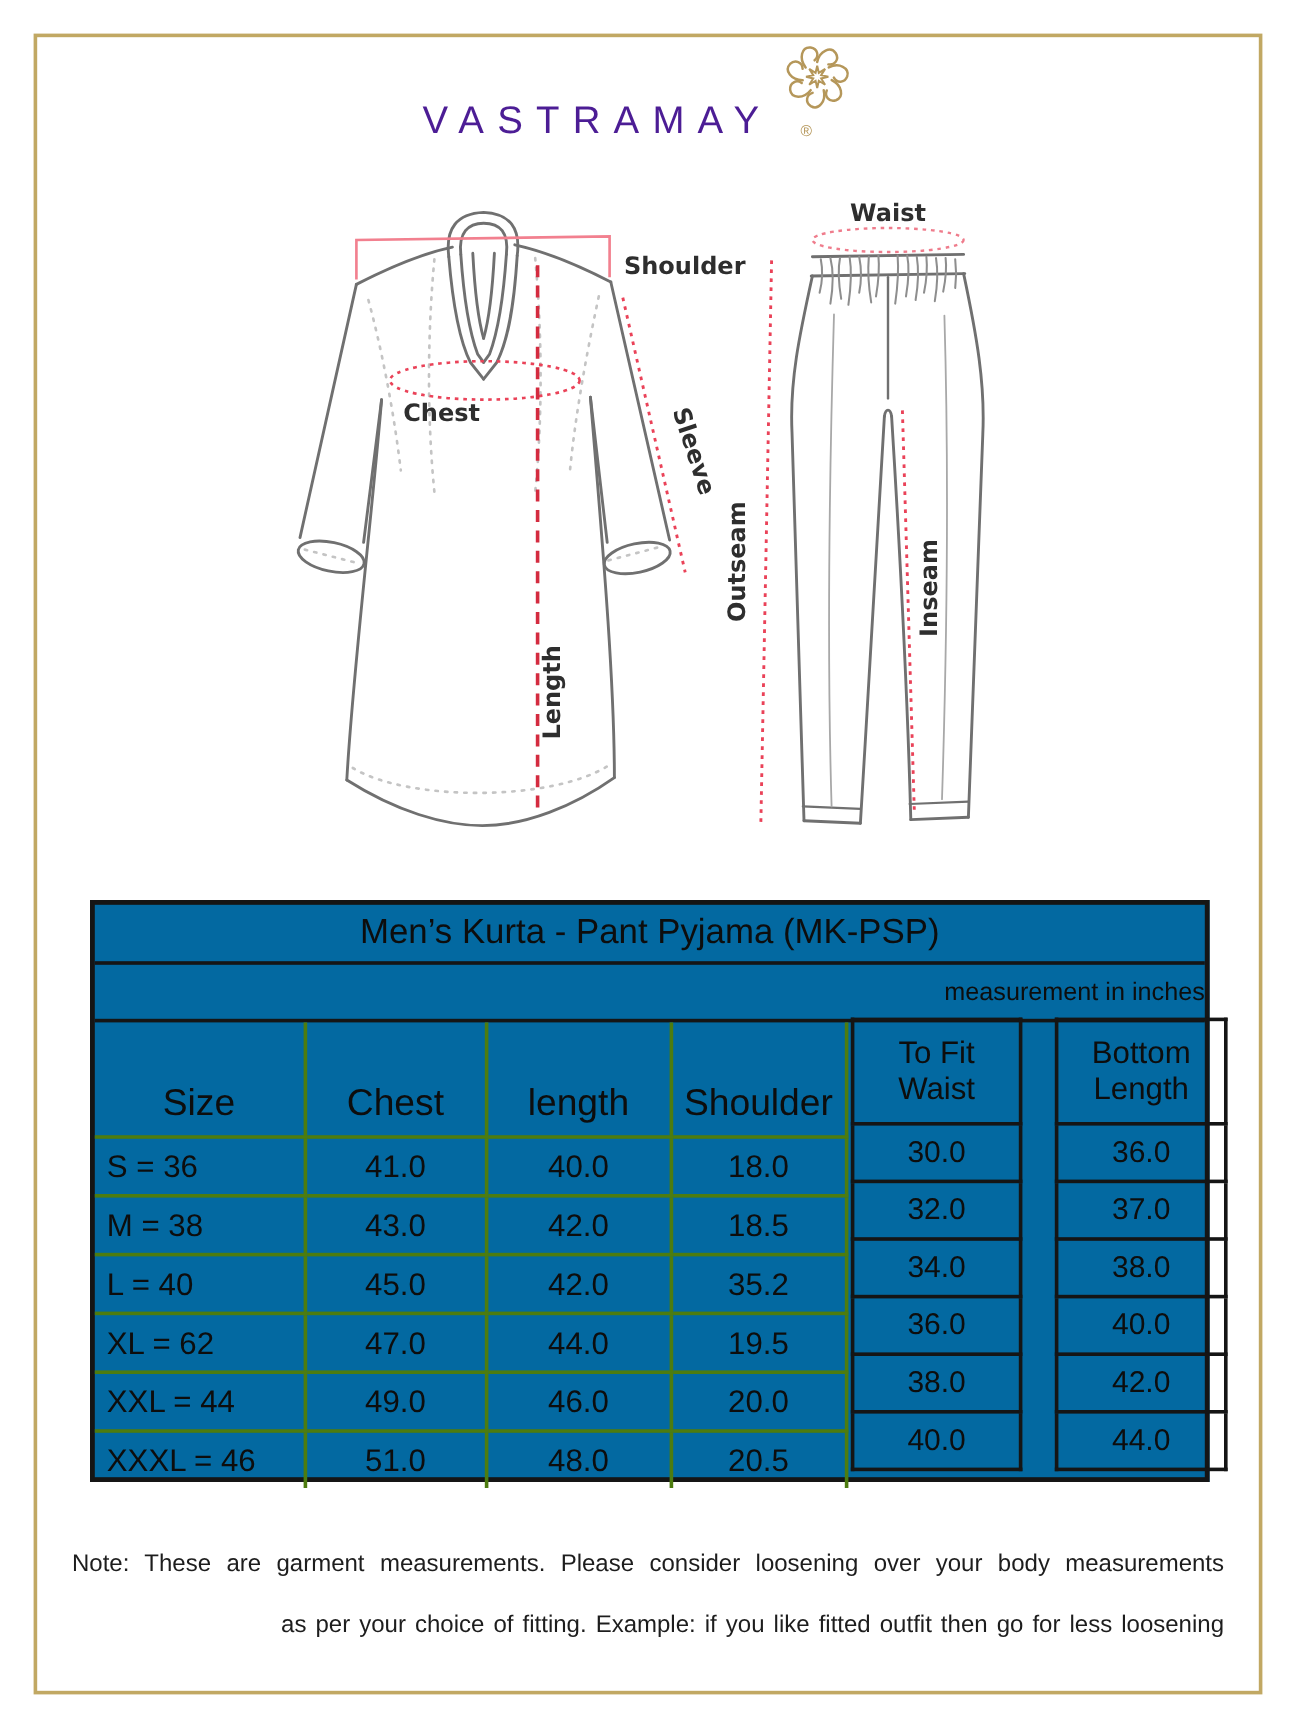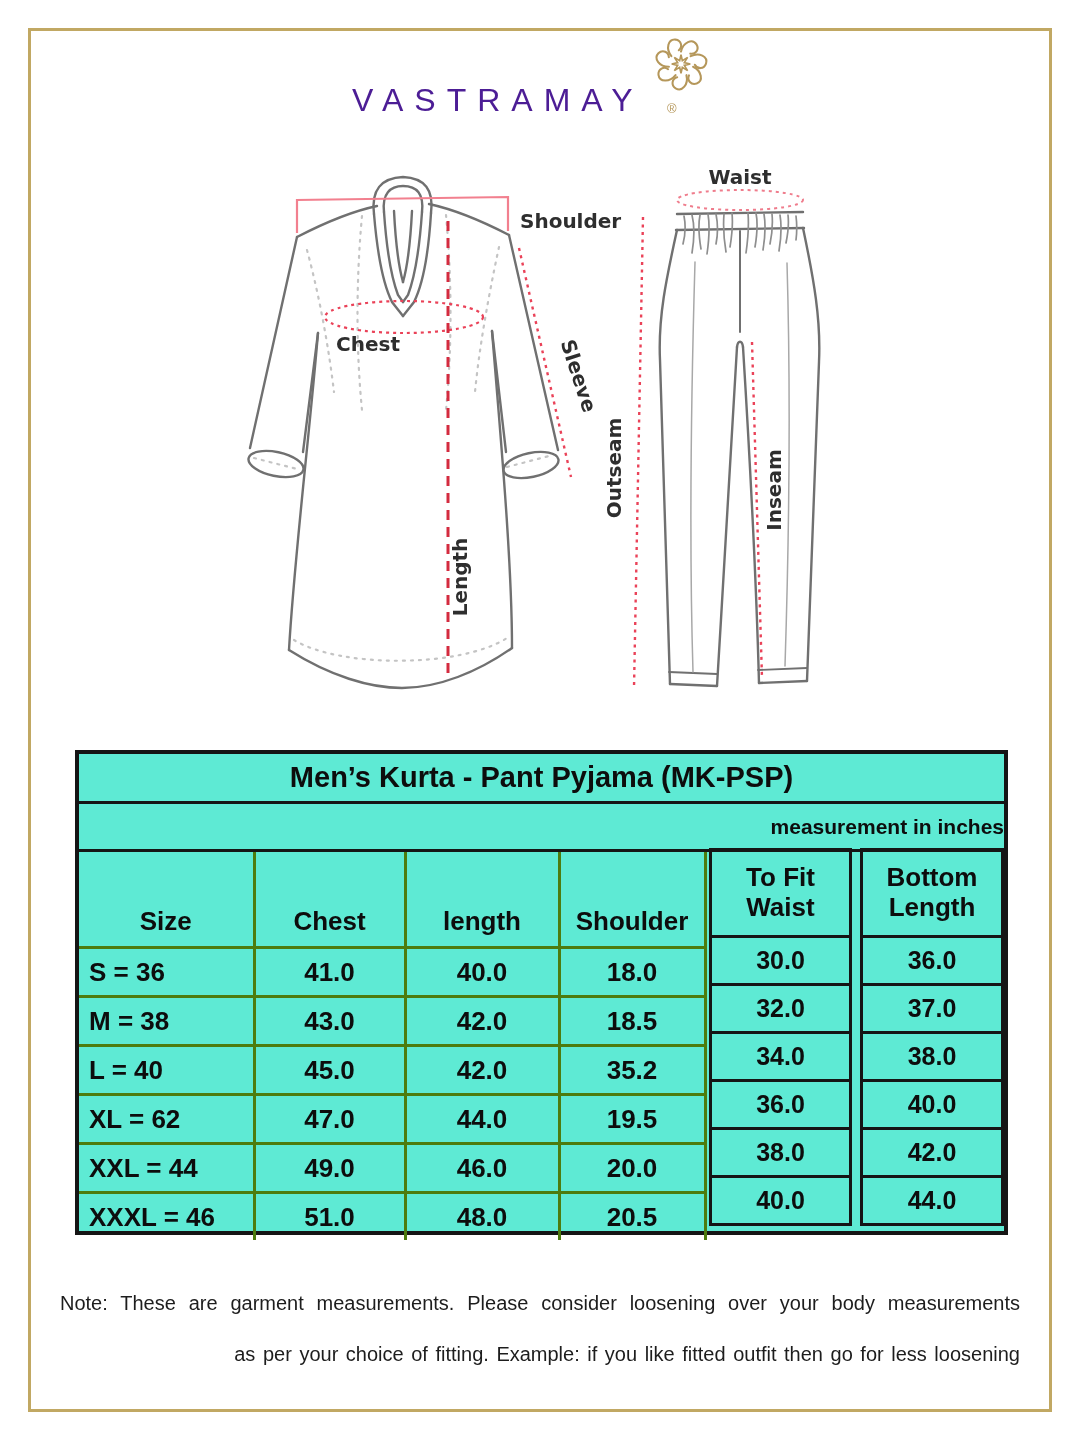--- a/index.html
+++ b/index.html
@@ -20,40 +20,40 @@
   .brand-emblem{position:absolute;left:650px;top:33px;}
   .brand-reg{
     position:absolute;left:667px;top:101px;
     font-size:13px;color:#b5975a;
   }
   
   .diagram-svg{position:absolute;left:0;top:150px;pointer-events:none;}
   
   .chart{
     position:absolute;left:75px;top:750px;width:933px;box-sizing:border-box;
-    border:4px solid #151515;background:#5eead4;font-weight:bold;color:#0d0d0d;
+    border:4px solid #151515;background:#0369a1;font-weight:normal;color:#0d0d0d;
   }
   .chart-title{height:47px;line-height:47px;text-align:center;font-size:29px;border-bottom:3px solid #151515;}
   .chart-sub{height:45px;line-height:45px;text-align:right;font-size:21px;border-bottom:3px solid #151515;}
   .chart-body{position:relative;height:379px;}
   table{border-collapse:collapse;}
   td{padding:0;}
   .main{position:absolute;left:0;top:0;table-layout:fixed;}
   .main td{border:3px solid #4d7c0f;text-align:center;font-size:26px;}
-  .main tr.hdr td{height:85px;vertical-align:bottom;padding-bottom:9px;font-size:26px;border-top:none;}
+  .main tr.hdr td{height:85px;vertical-align:bottom;padding-bottom:9px;font-size:31px;border-top:none;}
   .main tr.data td{height:46px;}
   .main td:first-child{border-left:none;}
   .main tr:last-child td{border-bottom:none;}
   .main td.c-size-data{text-align:left;padding-left:10px;}
   .sub{position:absolute;top:-4px;table-layout:fixed;}
   .sub td{border:3px solid #151515;text-align:center;}
   .sub tr.hdr td{height:84px;font-size:26px;line-height:1.15;vertical-align:middle;padding:0 10px;}
   .sub tr.data td{height:45px;font-size:25px;}
   .sub1{left:630px;width:143px;}
-  .sub2{left:781px;width:144px;}
+  .sub2{left:800px;width:144px;}
   
   .note{
     position:absolute;left:60px;top:1292px;width:960px;
     font-size:20px;color:#1d1d1d;font-family:"Liberation Sans",sans-serif;
   }
   .note .l1{text-align:justify;text-align-last:justify;word-spacing:2px;}
   .note .l2{text-align:right;word-spacing:2px;margin-top:28px;}
 </style>
 </head>
 <body>

